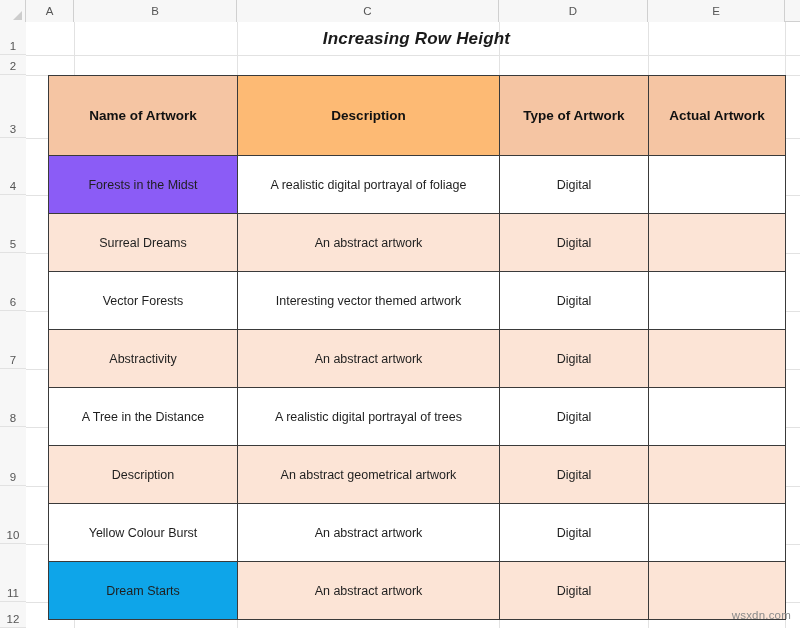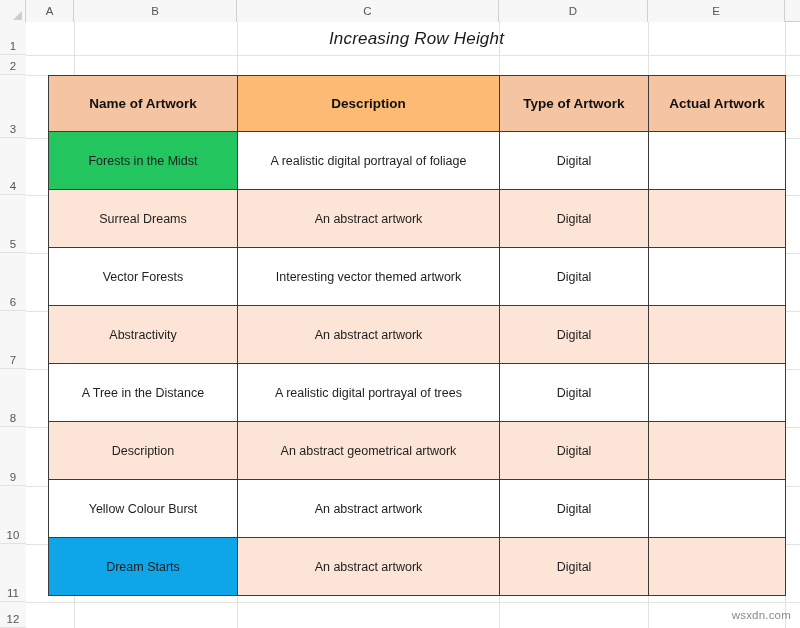--- a/index.html
+++ b/index.html
@@ -126,21 +126,21 @@
   .title-cell {
     position: absolute;
     left: 48px;
     top: 22px;
     width: 737px;
     height: 33px;
     display: flex;
     align-items: center;
     justify-content: center;
     font-size: 17px;
-    font-weight: normal;
+    font-weight: bold;
     font-style: italic;
     color: #1a1a1a;
     letter-spacing: 0.2px;
   }
 
   
   .data-table {
     position: absolute;
     left: 48px;
     top: 75px;
@@ -155,21 +155,21 @@
     text-align: center;
     vertical-align: middle;
     font-size: 12.5px;
     color: #1f1f1f;
     padding: 0 4px;
     box-sizing: border-box;
     overflow: hidden;
     white-space: nowrap;
   }
   .data-table thead th {
-    height: 56px;
+    height: 80px;
     font-weight: bold;
     font-size: 13.5px;
     color: #111111;
   }
   .data-table tbody tr {
     height: 58px;
   }
   .data-table tbody td {
     height: 58px;
   }
@@ -268,21 +268,21 @@
     <thead>
       <tr>
         <th class="col-b" style="background: rgb(245, 197, 163);">Name of Artwork</th>
         <th class="col-c" style="background: #fdba74;">Description</th>
         <th class="col-d" style="background: rgb(245, 197, 163);">Type of Artwork</th>
         <th class="col-e" style="background: rgb(245, 197, 163);">Actual Artwork</th>
       </tr>
     </thead>
     <tbody id="table-body">
         <tr>
-          <td class="col-b" style="background: #22c55e;">Forests in the Midst</td>
+          <td class="col-b" style="background: #8b5cf6;">Forests in the Midst</td>
           <td class="col-c" style="background: rgb(255, 255, 255);">A realistic digital portrayal of  foliage</td>
           <td class="col-d" style="background: rgb(255, 255, 255);">Digital</td>
           <td class="col-e" style="background: rgb(255, 255, 255);"></td>
         </tr>
         <tr>
           <td class="col-b" style="background: rgb(252, 228, 214);">Surreal Dreams</td>
           <td class="col-c" style="background: rgb(252, 228, 214);">An abstract artwork</td>
           <td class="col-d" style="background: rgb(252, 228, 214);">Digital</td>
           <td class="col-e" style="background: rgb(252, 228, 214);"></td>
         </tr>

